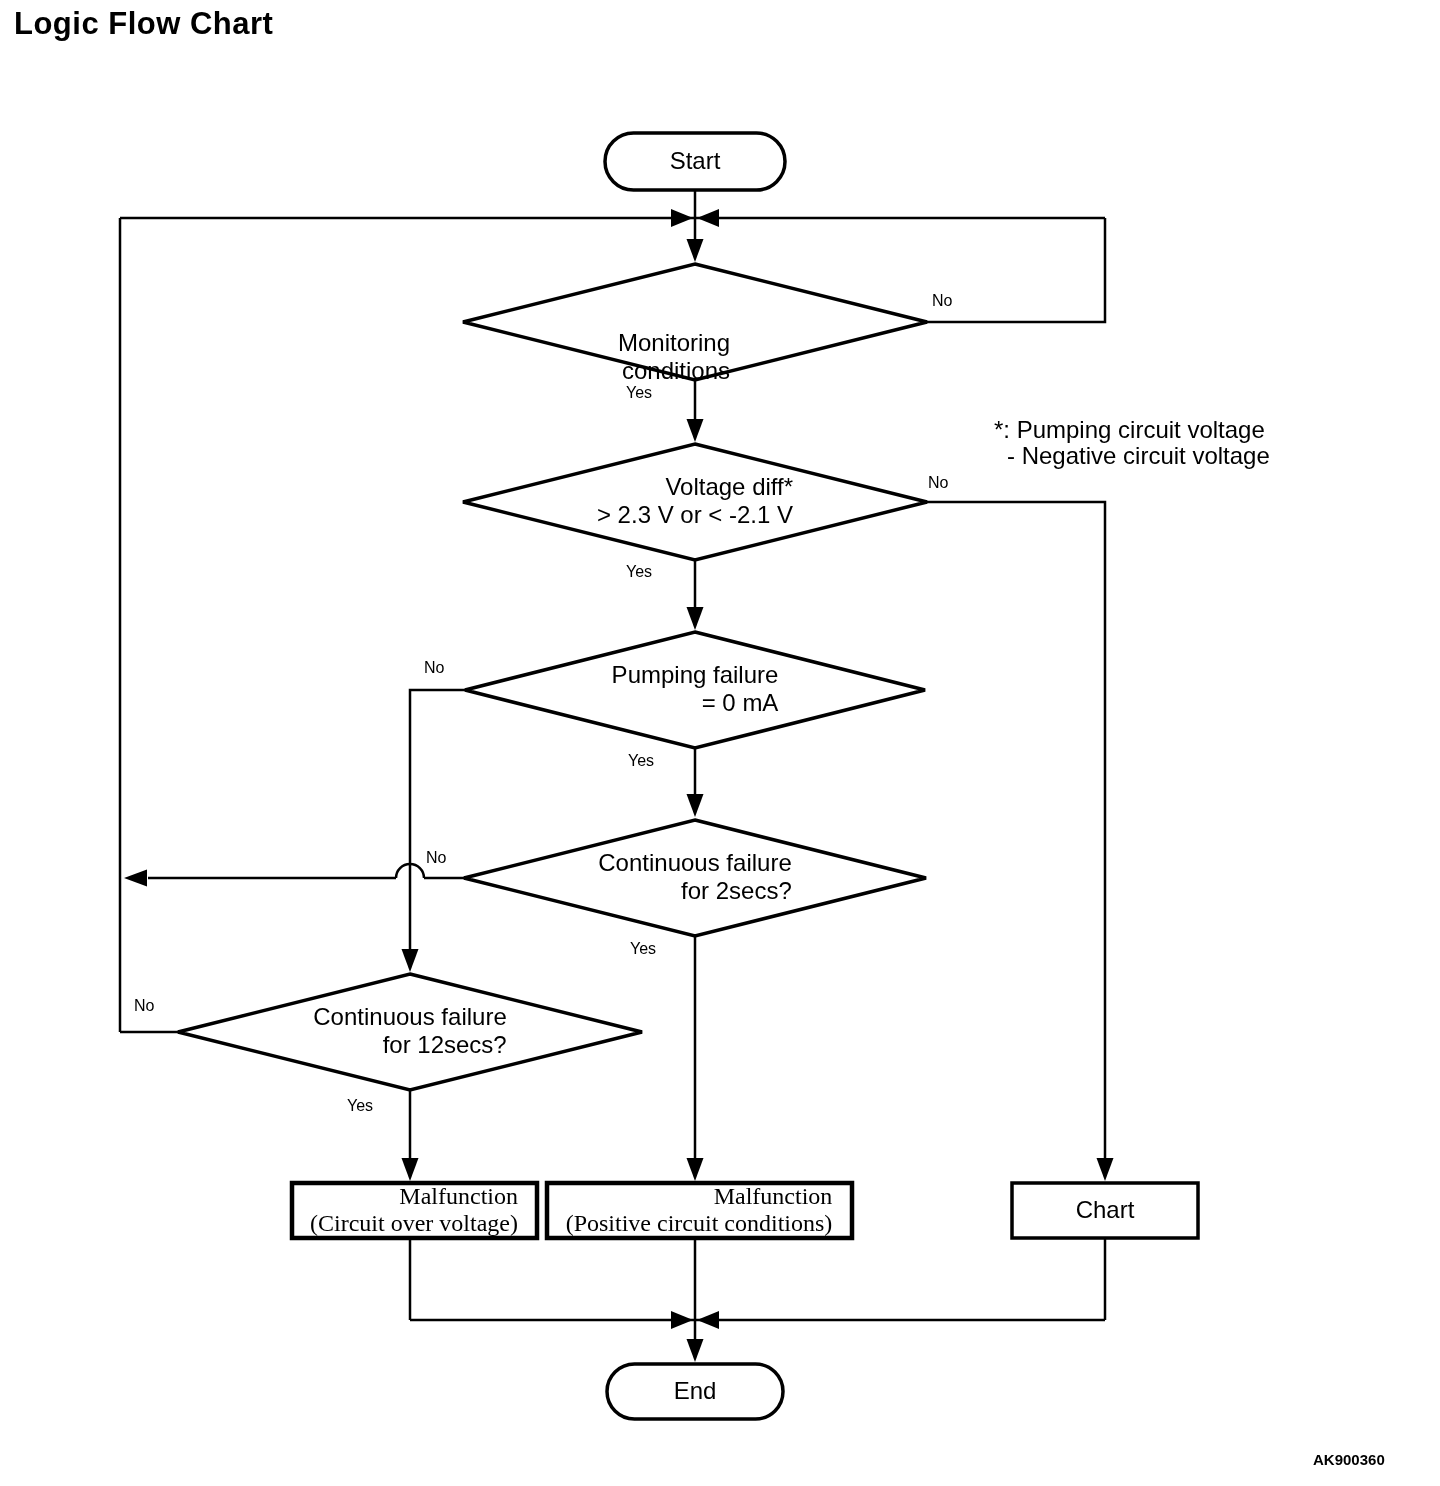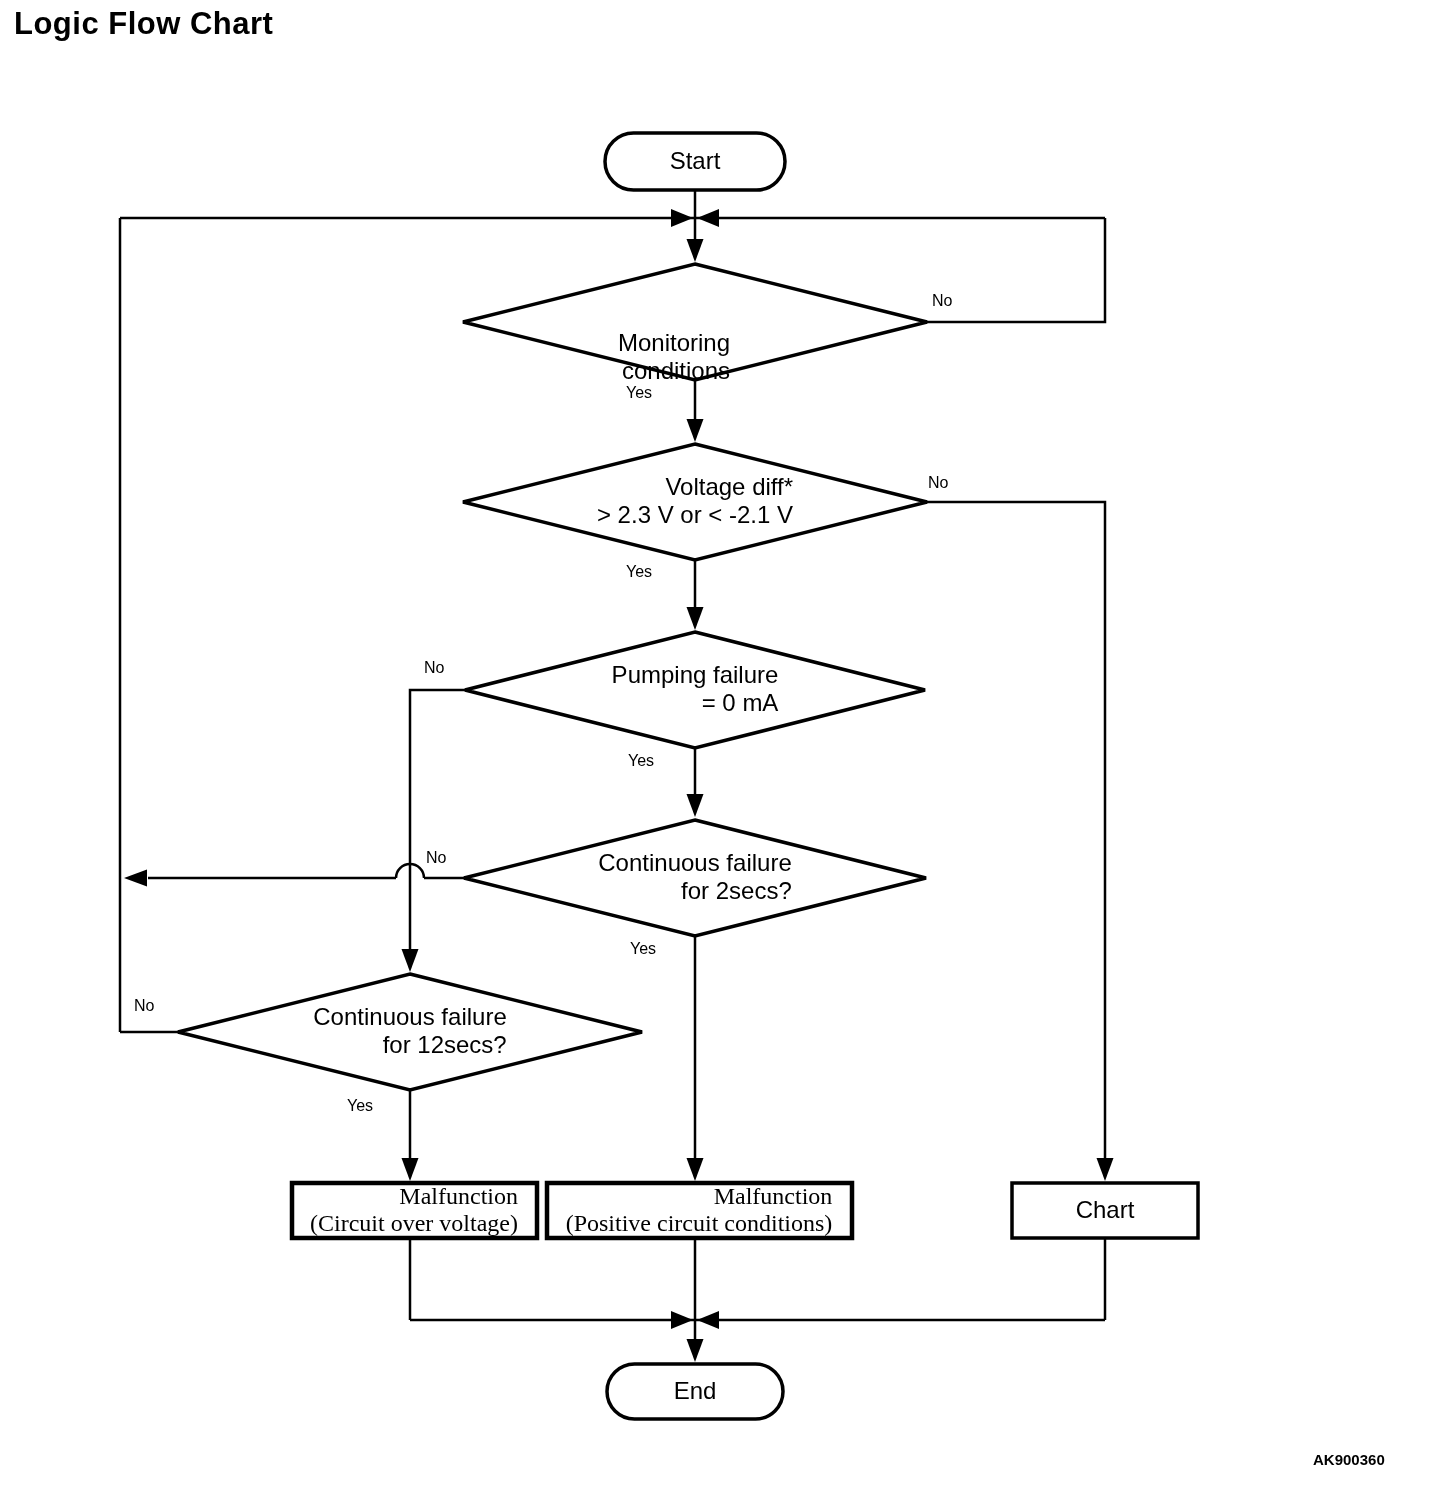--- a/index.html
+++ b/index.html
@@ -182,16 +182,20 @@
 
   <div class="branch-label" style="left:424px; top:659px;">No</div>
   <div class="branch-label" style="left:628px; top:752px;">Yes</div>
 
   <div class="branch-label" style="left:426px; top:849px;">No</div>
   <div class="branch-label" style="left:630px; top:940px;">Yes</div>
 
   <div class="branch-label" style="left:134px; top:997px;">No</div>
   <div class="branch-label" style="left:347px; top:1097px;">Yes</div>
 
+  <div class="footnote">
+    <div class="fn1">*: Pumping circuit voltage</div>
+    <div class="fn2">- Negative circuit voltage</div>
+  </div>
 
   <div class="fig-code">AK900360</div>
 
 </div>
 
 </body></html>

